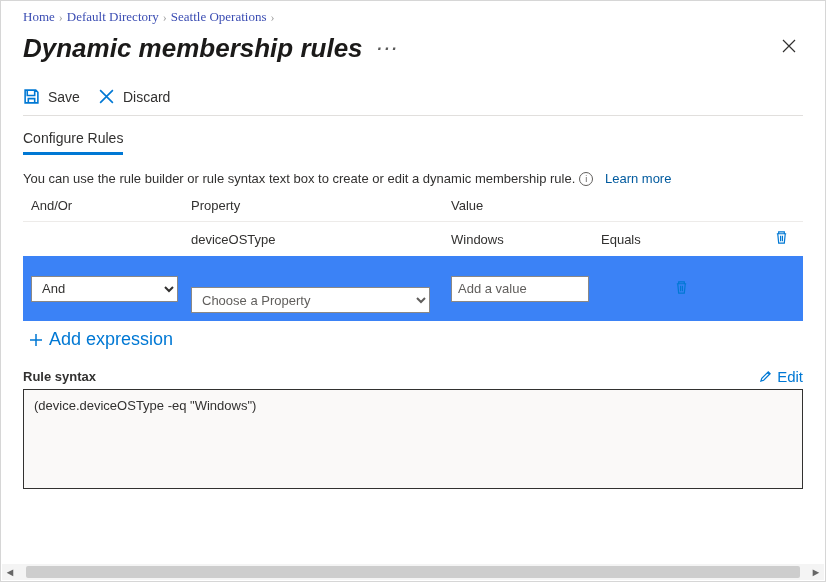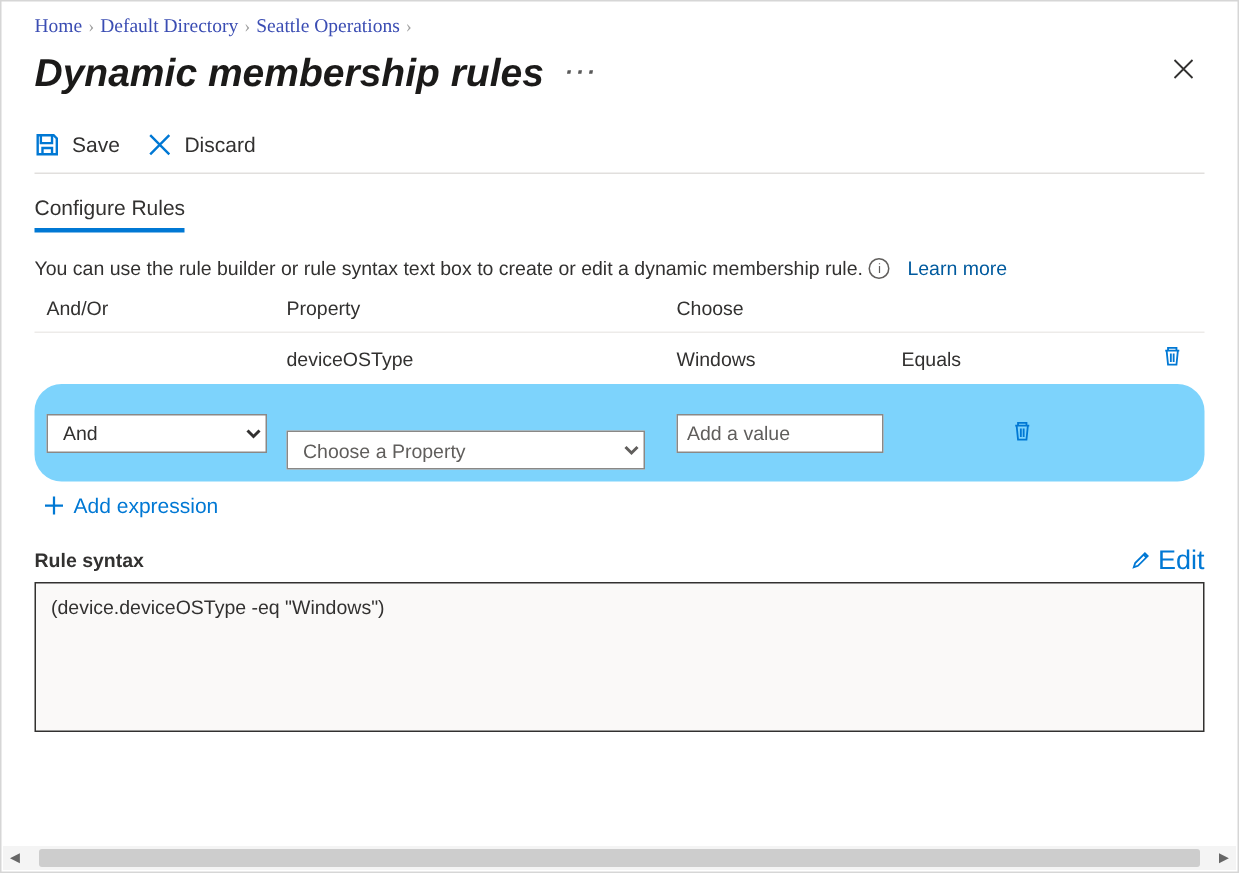--- a/index.html
+++ b/index.html
@@ -54,21 +54,21 @@
   }
   .toolbar {
     display: flex;
     gap: 18px;
     padding: 6px 0 10px 0;
     border-bottom: 1px solid #e1dfdd;
     margin-bottom: 14px;
   }
   .toolbar-btn {
     display: flex;
-    align-items: flex-start;
+    align-items: center;
     gap: 8px;
     font-size: 14px;
     cursor: pointer;
     color: #323130;
   }
   .icon-outline { stroke:#0078d4; fill:none; stroke-width:1.5; }
   .tab-label {
     display: inline-block;
     font-size: 14px;
     color: #323130;
@@ -102,46 +102,46 @@
     gap: 0;
   }
   .rt-header {
     color: #323130;
     padding: 8px 8px;
     border-bottom: 1px solid #edebe9;
   }
   .rt-row {
     padding: 8px 8px;
   }
-  .rt-row.bg { background: #7dd3fc; border-radius: 18px; }
+  .rt-row.bg { background: #3b82f6; }
   .rt-row select, .rt-row input[type=text] {
     width: 92%;
     height: 26px;
     border: 1px solid #8a8886;
     background: #fff;
     font-family: inherit;
     font-size: 13px;
     padding: 0 6px;
     color: #323130;
   }
   .rt-row input::placeholder { color:#605e5c; }
   .trash {
     color:#0078d4; cursor:pointer; justify-self:center;
   }
   .add-exp {
     display:flex; align-items:center; gap:6px;
-    color:#0078d4; font-size:14px; cursor:pointer;
+    color:#0078d4; font-size:18px; cursor:pointer;
     margin: 6px 0 18px 6px;
   }
   .syntax-header {
     display:flex; justify-content:space-between; align-items:center;
     margin-bottom:4px;
   }
   .syntax-header .lbl { font-weight:600; font-size:13px; }
-  .edit-link { display:flex; align-items:center; gap:5px; color:#0078d4; font-size:18px; cursor:pointer;}
+  .edit-link { display:flex; align-items:center; gap:5px; color:#0078d4; font-size:15px; cursor:pointer;}
   .syntax-box {
     width: 780px;
     height: 100px;
     border: 1px solid #323130;
     background: #faf9f8;
     padding: 8px 10px;
     font-size: 13px;
     color: #323130;
     overflow:auto;
   }
@@ -202,21 +202,21 @@
     <span>You can use the rule builder or rule syntax text box to create or edit a dynamic membership rule.</span>
     <span class="info-circle">i</span>
     &nbsp;
     <a>Learn more</a>
   </div>
 
   <div class="rule-table">
     <div class="rt-header">
       <span>And/Or</span>
       <span>Property</span>
-      <span>Choose</span>
+      <span>Value</span>
       <span></span>
     </div>
 
     <div class="rt-row">
       <span></span>
       <span>deviceOSType</span>
       <span>Windows</span>
       <span>Equals</span>
       <span class="trash">
         <svg width="15" height="15" viewBox="0 0 16 16">

